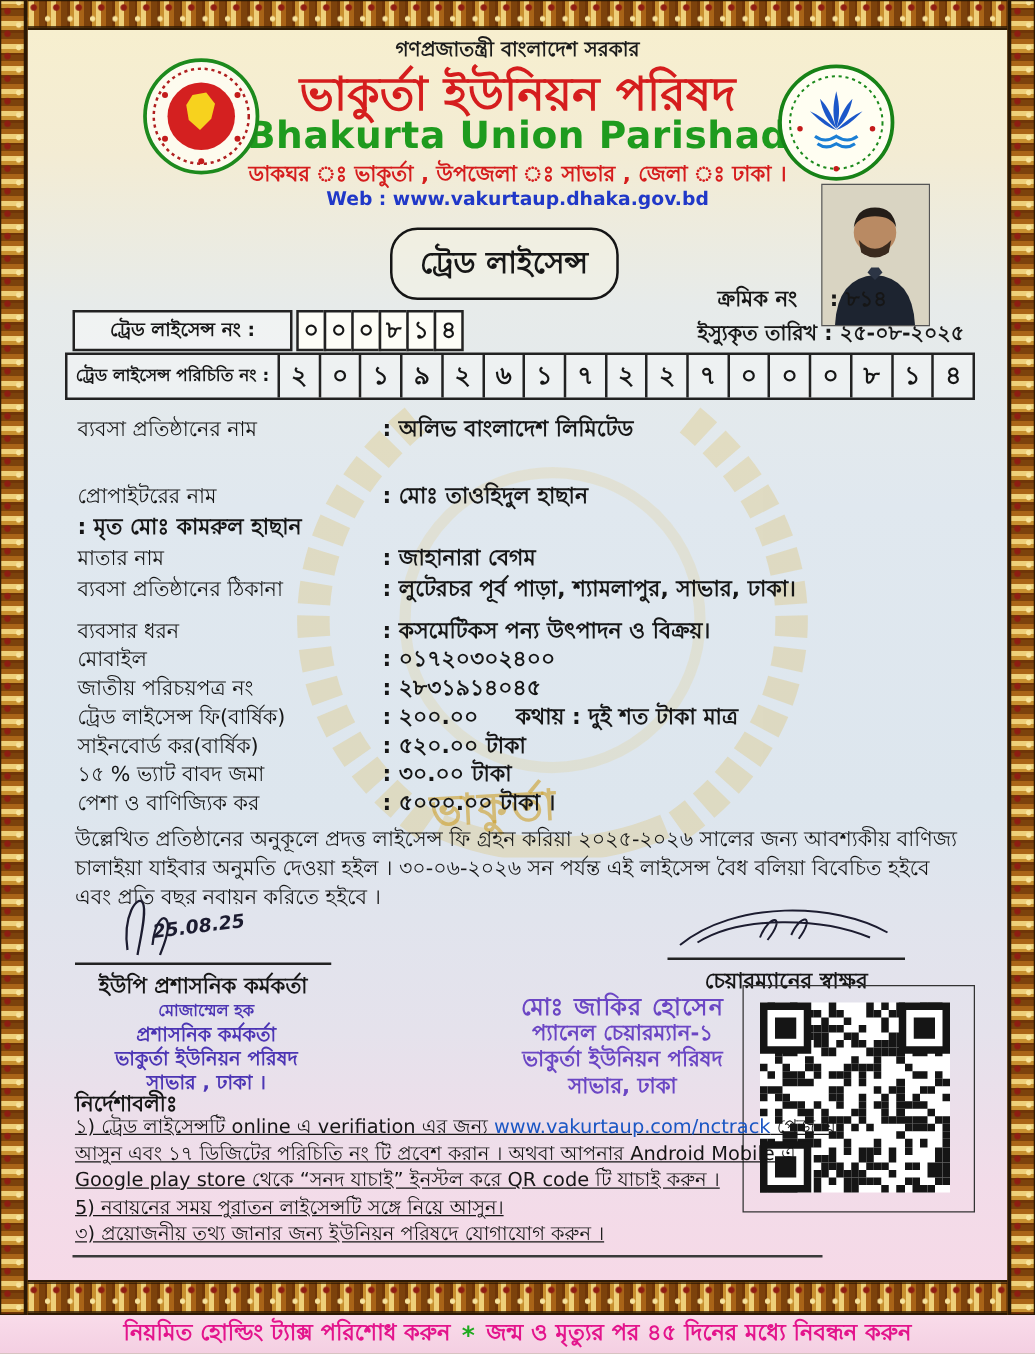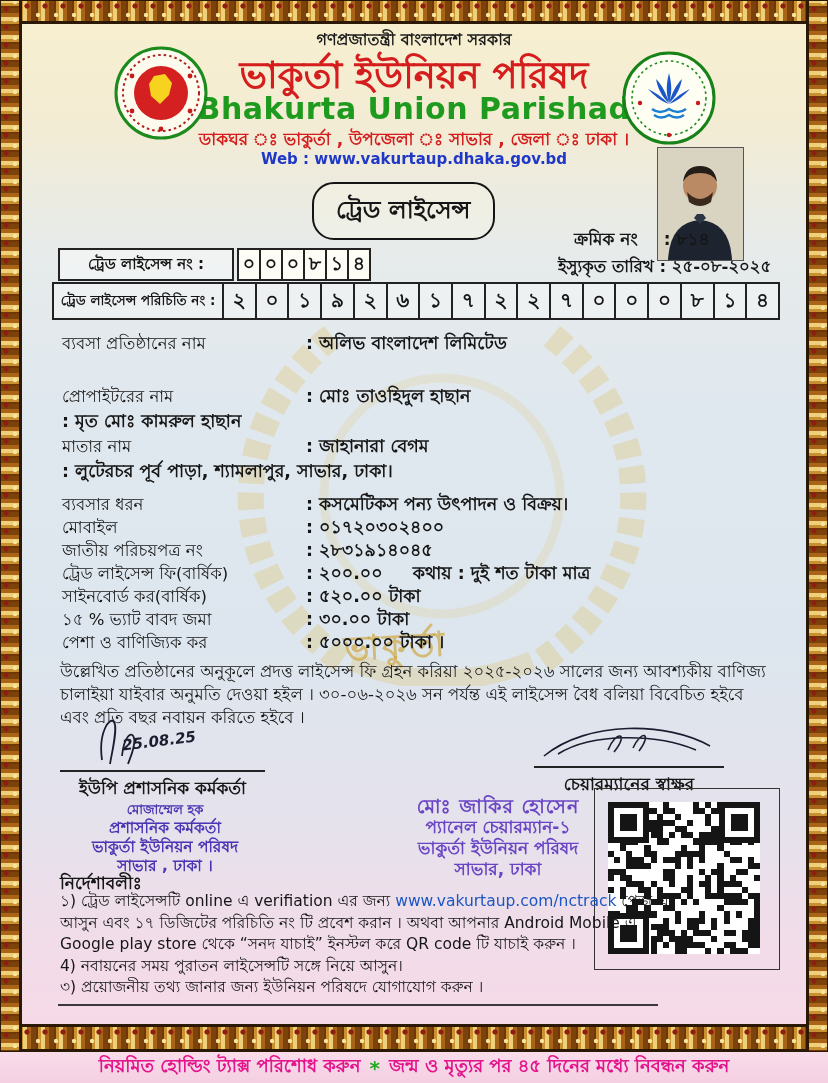--- a/index.html
+++ b/index.html
@@ -94,21 +94,21 @@
      grid-template-columns:repeat(25,1fr);grid-auto-rows:1fr;background:#fff;}
   .qr .on{background:#151515;}
   .finder{position:absolute;width:41px;height:41px;background:#151515;}
   .finder::before{content:"";position:absolute;inset:6px;background:#fff;}
   .finder::after{content:"";position:absolute;inset:12px;background:#151515;}
   .fd-tl{left:586px;top:778px;} .fd-tr{left:697px;top:778px;} .fd-bl{left:586px;top:889px;}
 
   
   .instr-head{position:absolute;left:38px;top:846px;font-weight:bold;font-size:17px;}
   .instr{position:absolute;left:38px;top:867px;width:626px;font-size:15.5px;font-weight:500;line-height:21.5px;}
-  .instr p{margin:0;}
+  .instr p{margin:0;text-decoration:underline;}
   .url{color:#1a56c4;}
   .hr-line{position:absolute;left:36px;top:980px;width:600px;border-top:2px solid #3a3a3a;}
 
   
   .footer{position:absolute;left:0;right:0;bottom:0;height:31px;display:flex;align-items:center;
      justify-content:center;gap:9px;font-weight:bold;font-size:18px;
      background:linear-gradient(180deg,#f9dcea,#f4cfe2);}
   .foot-pink{color:#e3148c;} .foot-star{color:#1faa1f;font-size:20px;}
 </style>
 </head>
@@ -225,20 +225,21 @@
           <span class="fvalue">: মোঃ তাওহিদুল হাছান</span>
         </div>
         <div class="frow">
           <span class="fvalue">: মৃত মোঃ কামরুল হাছান</span>
         </div>
         <div class="frow">
           <span class="flabel">মাতার নাম</span>
           <span class="fvalue">: জাহানারা বেগম</span>
         </div>
         <div class="frow">
+          <span class="flabel">ব্যবসা প্রতিষ্ঠানের ঠিকানা</span>
           <span class="fvalue">: লুটেরচর পূর্ব পাড়া, শ্যামলাপুর, সাভার, ঢাকা।</span>
         </div>
       </div>
     <div class="fgroup" id="g3">
         <div class="frow">
           <span class="flabel">ব্যবসার ধরন</span>
           <span class="fvalue">: কসমেটিকস পন্য উৎপাদন ও বিক্রয়।</span>
         </div>
         <div class="frow">
           <span class="flabel">মোবাইল</span>
@@ -921,21 +922,21 @@
         <div></div>
         <div></div>
       </div>
     <div class="finder fd-tl"></div>
     <div class="finder fd-tr"></div>
     <div class="finder fd-bl"></div>
 
     <div class="instr-head">নির্দেশাবলীঃ</div>
     <div class="instr">
       <p><span>১) ট্রেড লাইসেন্সটি online এ verifiation এর জন্য </span><span class="url">www.vakurtaup.com/nctrack</span><span> পেজ এ আসুন এবং ১৭ ডিজিটের পরিচিতি নং টি প্রবেশ করান । অথবা আপনার Android Mobile এ Google play store থেকে “সনদ যাচাই” ইনস্টল করে QR code টি যাচাই করুন ।</span></p>
-      <p>4) নবায়নের সময় পুরাতন লাইসেন্সটি সঙ্গে নিয়ে আসুন।</p>
+      <p>5) নবায়নের সময় পুরাতন লাইসেন্সটি সঙ্গে নিয়ে আসুন।</p>
       <p>৩) প্রয়োজনীয় তথ্য জানার জন্য ইউনিয়ন পরিষদে যোগাযোগ করুন ।</p>
     </div>
 
     <div class="hr-line"></div>
   </div>
 
   <div class="frame f-h f-top"></div>
   <div class="frame f-h f-bottom"></div>
   <div class="frame f-v f-left"></div>
   <div class="frame f-v f-right"></div>

